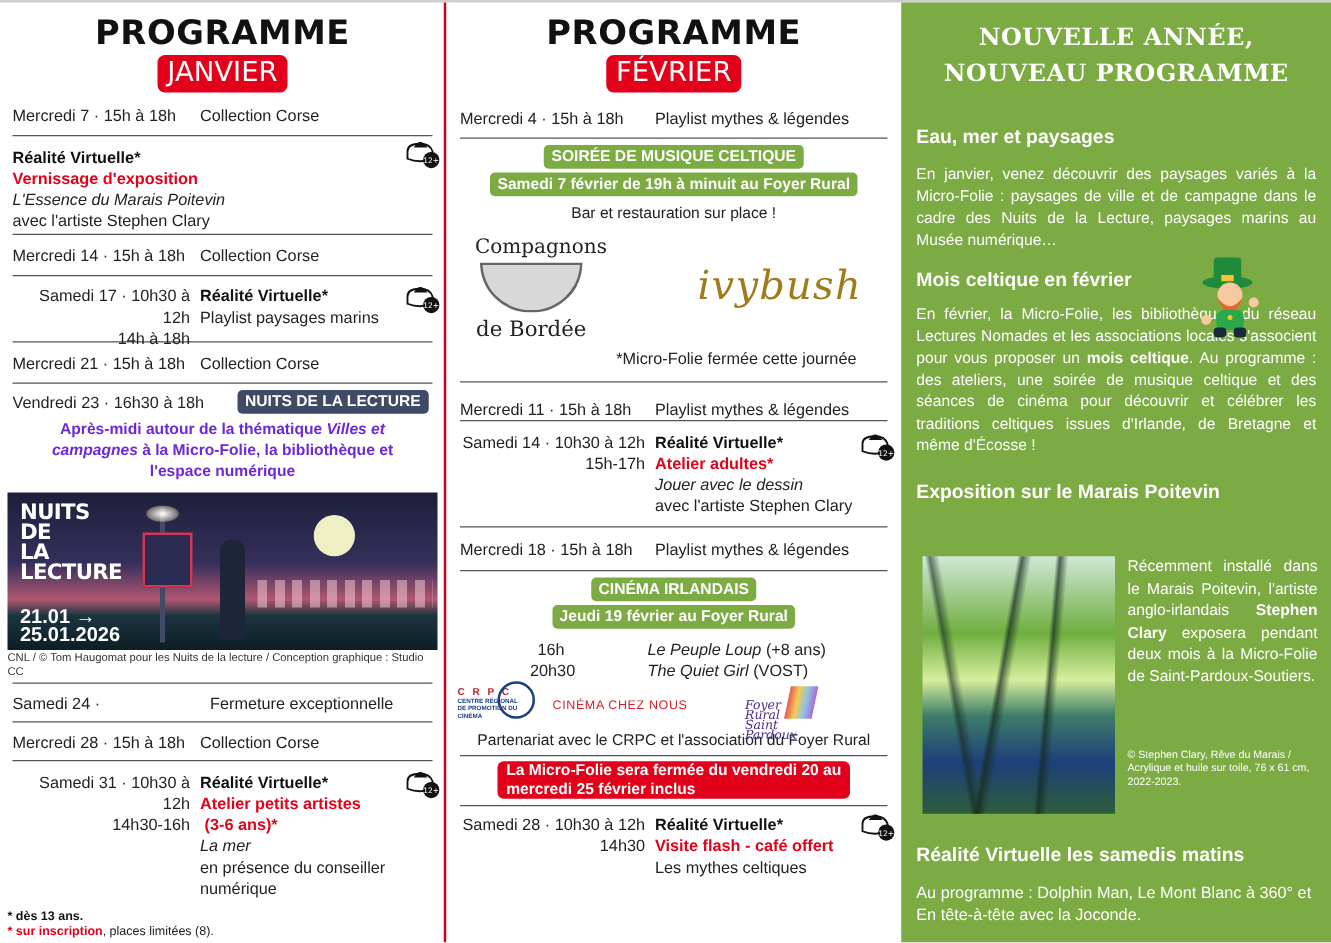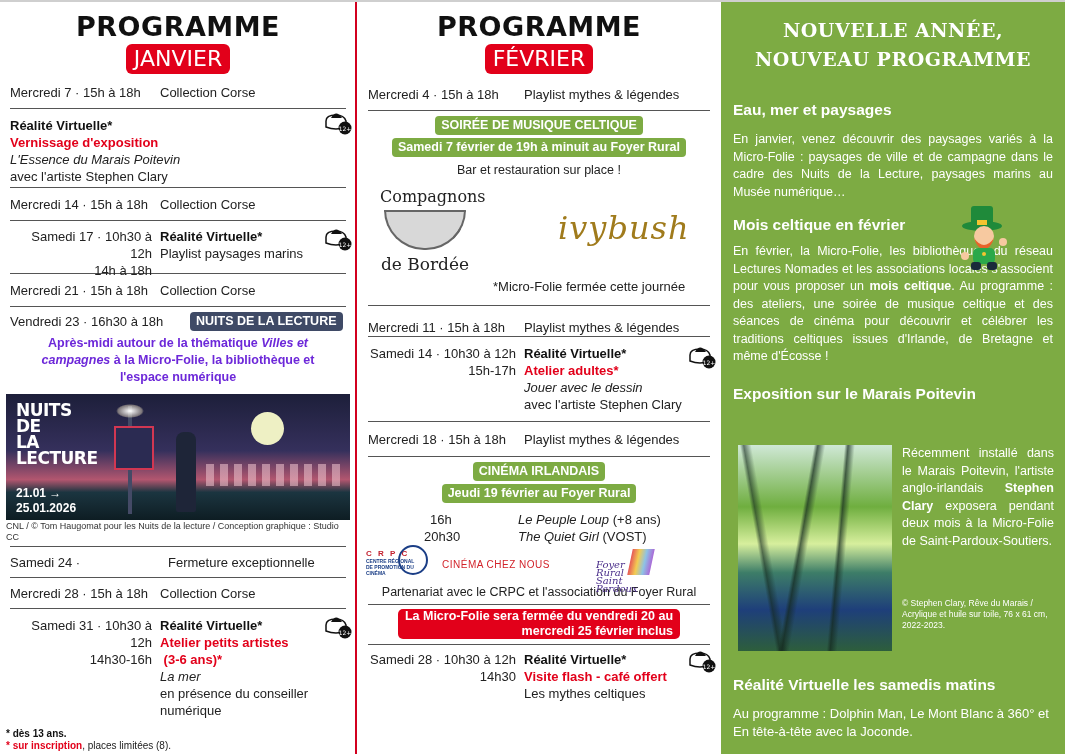--- a/index.html
+++ b/index.html
@@ -22,28 +22,28 @@
   .row .what { flex: 1; }
   .sep { height: 1px; background: #555; margin: 0 10px; }
   .bold { font-weight: bold; color: #111; }
   .red { color: #e2001a; font-weight: bold; }
   .ital { font-style: italic; }
 
   .vr-icon { position: absolute; right: 4px; width: 30px; height: 28px; }
 
   .tag-dark { display: inline-block; background: #3f4a66; color: #fff; font-weight: bold; font-size: 12.5px; padding: 1px 6px; border-radius: 4px; line-height: 17px; }
   .tag-green { display: block; width: max-content; margin: 0 auto; background: #7dab43; color: #fff; font-weight: bold; font-size: 12.5px; padding: 1px 6px; border-radius: 4px; line-height: 17px; }
-  .tag-red { display: block; width: max-content; margin: 0 auto; background: #e2001a; color: #fff; font-weight: bold; font-size: 12.5px; padding: 0 7px; border-radius: 5px; line-height: 15px; text-align: right; }
+  .tag-red { display: block; width: max-content; margin: 0 auto; background: #e2001a; color: #fff; font-weight: bold; font-size: 12.5px; padding: 0 7px; border-radius: 5px; line-height: 15px; text-align: left; }
 
   .center-text { text-align: center; font-weight: bold; color: #6d28d9; font-size: 12.5px; line-height: 17px; padding: 0 18px; }
 
   .poster { margin: 8px 6px 0; height: 126px; position: relative; overflow: hidden;
     background: linear-gradient(180deg, #1d1f3a 0%, #35305c 45%, #b2566f 68%, #1b3540 78%, #0e1d23 100%); }
   .poster-text { position: absolute; left: 10px; top: 8px; color: #fff; font-weight: bold; font-family: "DejaVu Sans", sans-serif; font-size: 17px; line-height: 16px; letter-spacing: -0.5px; }
-  .poster-dates { position: absolute; left: 10px; top: 92px; color: #fff; font-weight: bold; font-size: 12px; line-height: 15px; }
+  .poster-dates { position: absolute; left: 10px; top: 92px; color: #fff; font-weight: bold; font-size: 16px; line-height: 15px; }
   .moon { position: absolute; left: 245px; top: 18px; width: 33px; height: 33px; border-radius: 50%; background: #eef0c4; }
   .poster-lamp { position: absolute; left: 122px; top: 12px; width: 4px; height: 108px; background: #444a66; }
   .poster-lamp-light { position: absolute; left: 110px; top: 10px; width: 28px; height: 14px; background: radial-gradient(ellipse, #fff 0%, rgba(255,240,200,0.4) 60%, transparent 70%); }
   .poster-house { position: absolute; left: 108px; top: 32px; width: 40px; height: 44px; border: 2px solid #d23752; background: #2b2b52; }
   .poster-person { position: absolute; left: 170px; top: 38px; width: 20px; height: 80px; background: #1e2538; border-radius: 8px 8px 2px 2px; }
   .poster-city { position: absolute; left: 200px; top: 70px; width: 140px; height: 22px; background: repeating-linear-gradient(90deg, #f0c5cf 0 8px, transparent 8px 14px); opacity: 0.55; }
   .caption-small { font-size: 9px; color: #333; line-height: 11px; padding: 1px 6px 0; }
 
   .footnote { font-size: 10px; line-height: 12px; padding-left: 6px; }
 

